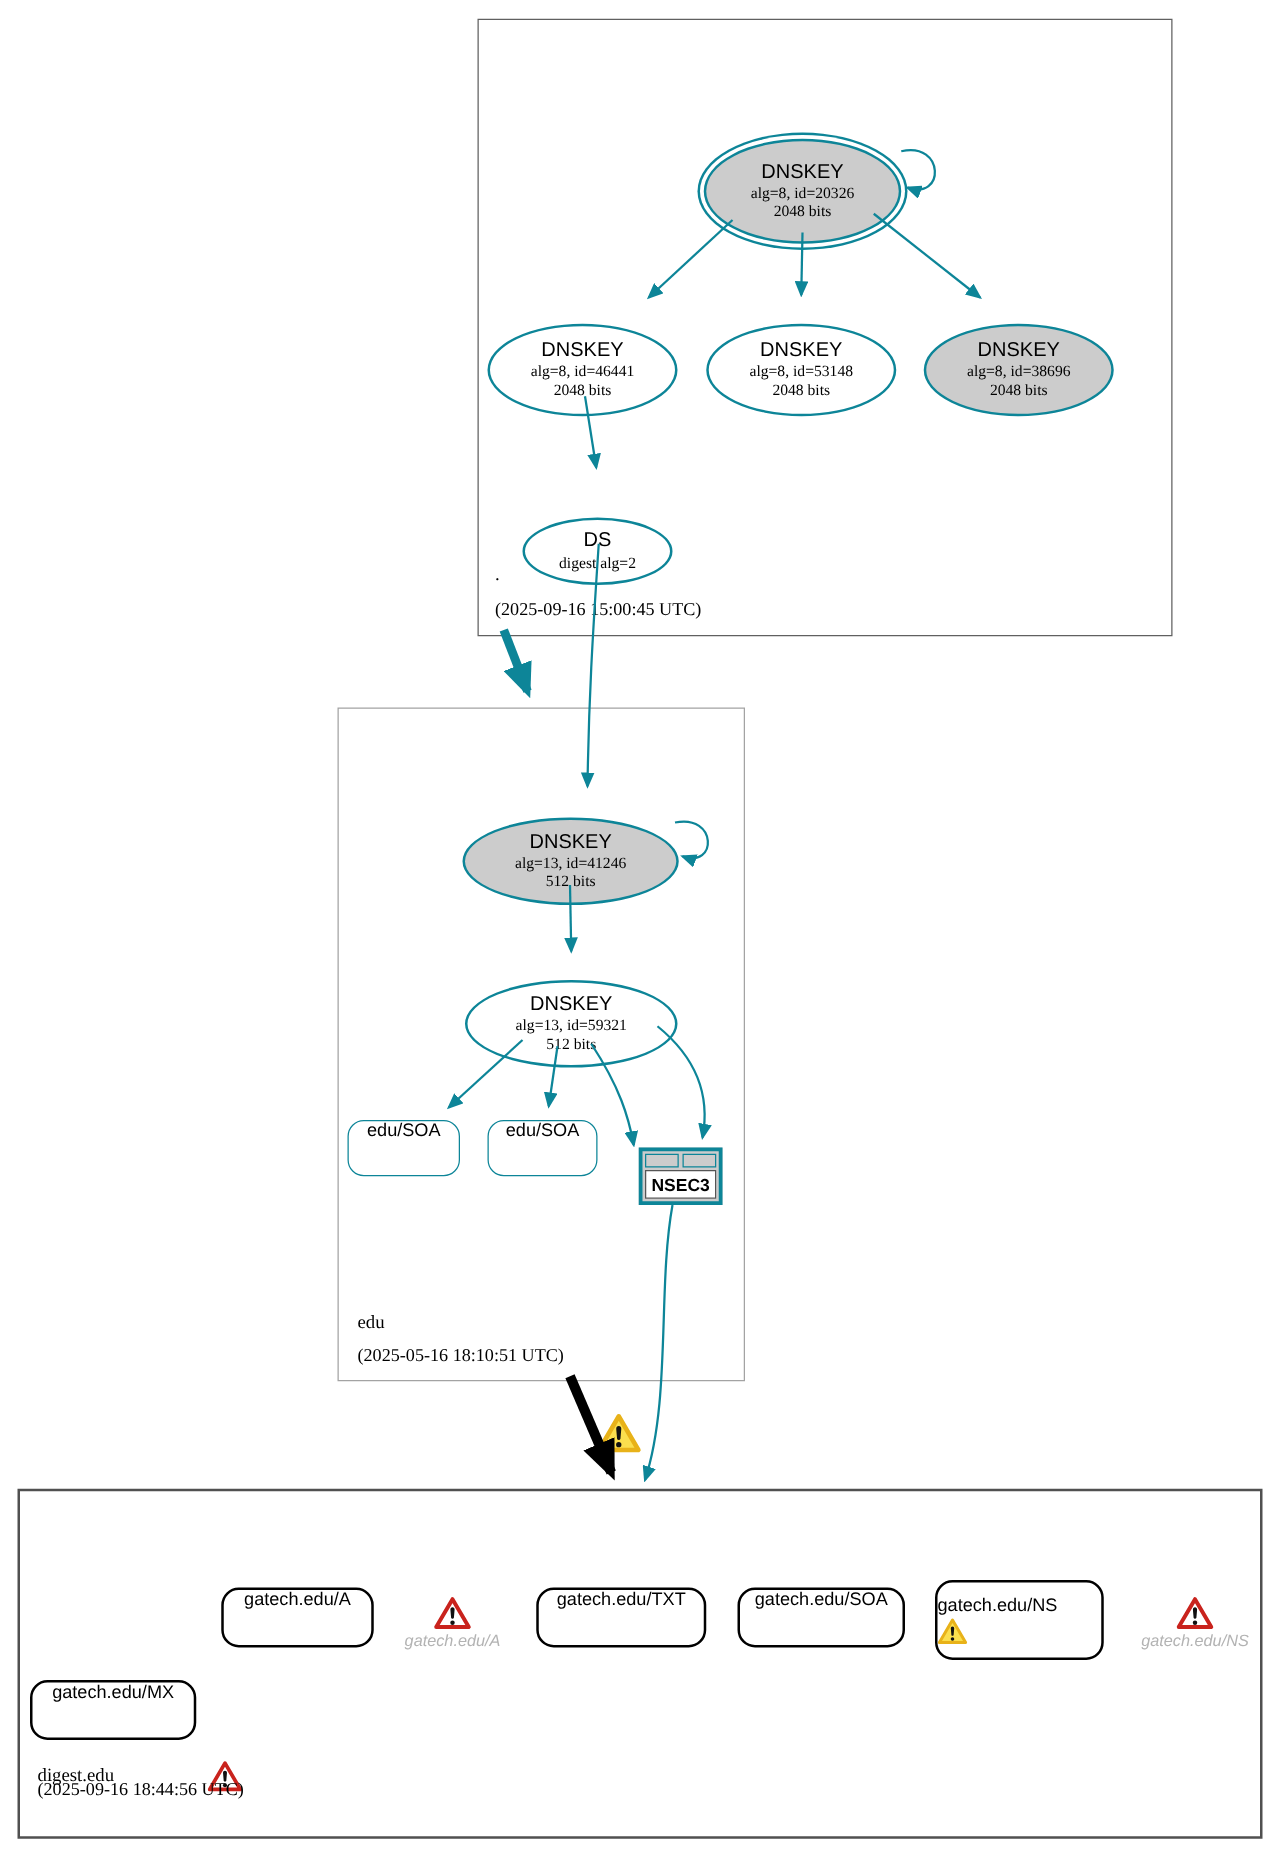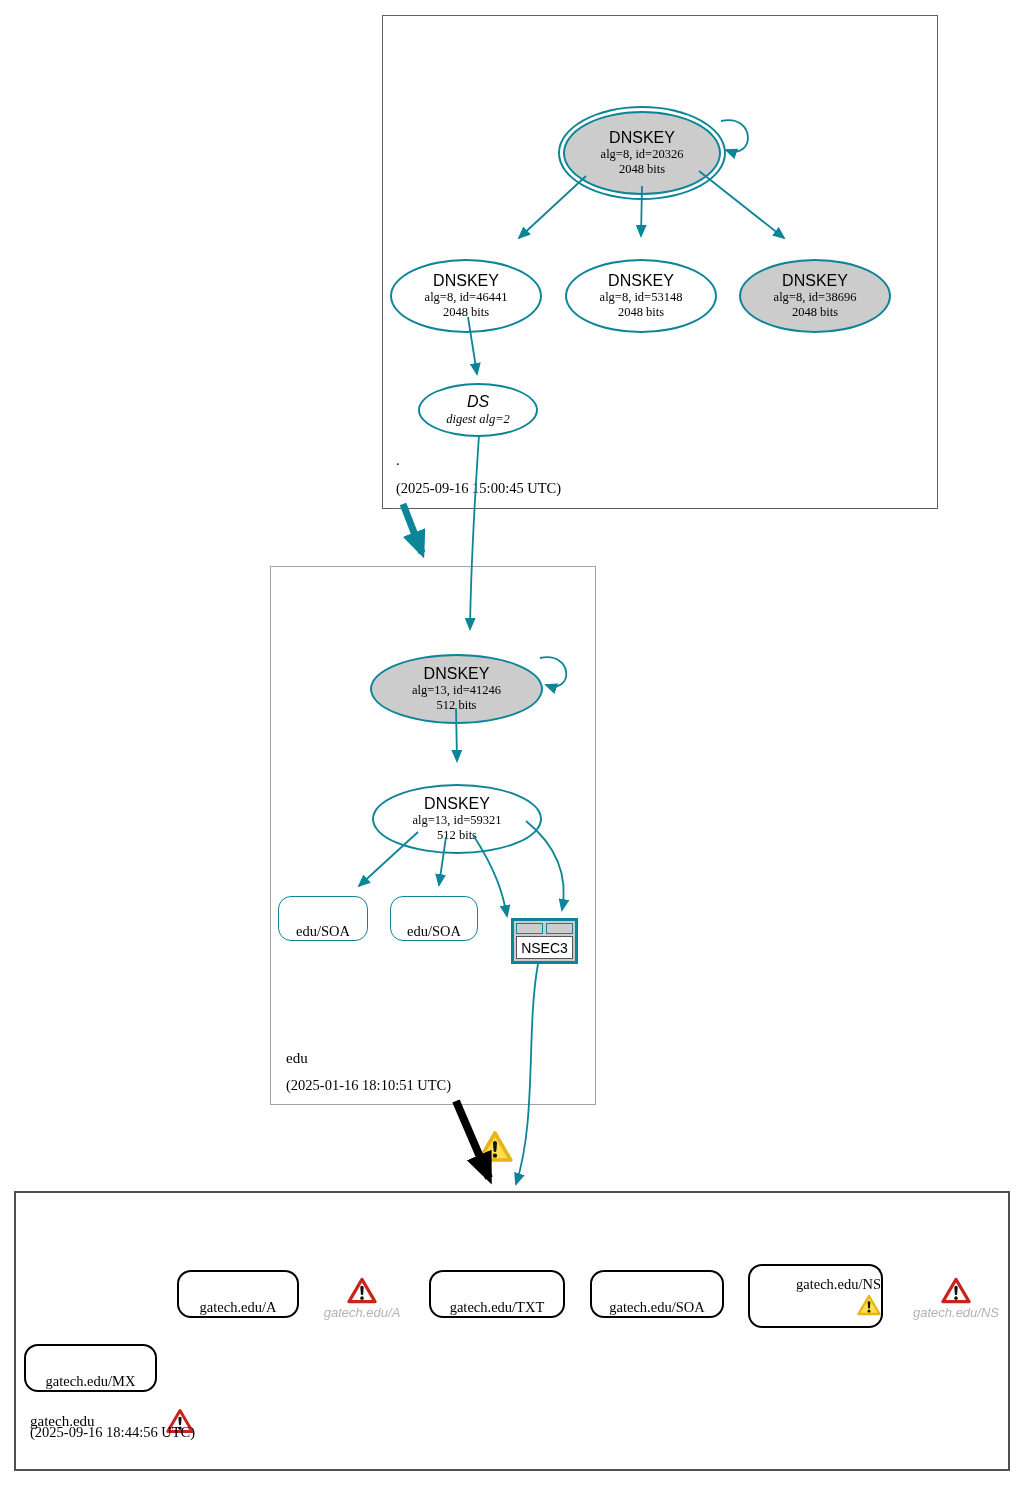--- a/index.html
+++ b/index.html
@@ -19,32 +19,32 @@
   .zlabel{position:absolute;font-family:"Liberation Serif",serif;font-size:15px;color:#000;}
   .ztime{position:absolute;font-family:"Liberation Serif",serif;font-size:14.5px;color:#000;}
 
   .node{position:absolute;display:flex;flex-direction:column;align-items:center;justify-content:center;text-align:center;margin-top:16px;}
   .ellipse{border:2px solid var(--teal);border-radius:50%;background:#fff;}
   .ellipse.gray{background:var(--grayfill);}
   .ellipse.dbl{box-shadow:0 0 0 3px #fff,0 0 0 5px var(--teal);}
   .ntitle{font-size:16px;color:#000;line-height:1.15;}
   .ndetail{font-family:"Liberation Serif",serif;font-size:12.5px;color:#000;line-height:1.2;}
 
-  .rrect{position:absolute;display:flex;align-items:flex-end;justify-content:center;
+  .rrect{position:absolute;display:flex;align-items:flex-start;justify-content:center;
          border:1.8px solid var(--teal);border-radius:13px;background:#fff;
-         font-size:14.5px;color:#000;font-family:Liberation Serif, serif;}
+         font-size:14.5px;color:#000;}
   .rrect.blk{border:2.3px solid var(--nodeblack);border-radius:14px;}
   .rrect.col{flex-direction:column;gap:1px;}
 
   .nsec3{position:absolute;border:3px solid var(--teal);background:var(--grayfill);
          display:flex;flex-direction:column;padding:2px;}
   .nsec3 .cells{display:flex;gap:3px;height:11px;margin-bottom:2px;}
   .nsec3 .cell{flex:1;border:1.8px solid var(--teal);background:var(--grayfill);}
   .nsec3 .nlabel{flex:1;background:#fff;border:1px solid #555;display:flex;align-items:center;
-                 justify-content:center;font-size:14px;color:#000;}
+                 justify-content:center;font-size:14px;color:#000;font-weight:bold;}
 
   .errgroup{position:absolute;display:flex;flex-direction:column;align-items:center;gap:1px;}
   .errlabel{font-size:13px;font-style:italic;color:var(--mutedtext);white-space:nowrap;}
 
   .tri{display:block;}
   svg.edges{position:absolute;left:0;top:0;pointer-events:none;}
   .e-teal{stroke:var(--teal);stroke-width:1.8;fill:none;}
   .e-teal-thick{stroke:var(--teal);stroke-width:7;fill:none;}
   .e-black-thick{stroke:#000;stroke-width:8;fill:none;}
   .mk-teal{fill:var(--teal);}
@@ -56,23 +56,23 @@
 <div class="canvas">
 
   <div class="zonebox root" style="left:382px;top:15px;width:556px;height:494px;"></div>
   <div class="zonebox edu" style="left:270px;top:566px;width:326px;height:539px;"></div>
   <div class="zonebox gatech" style="left:14px;top:1191px;width:996px;height:280px;"></div>
 
   <div class="zlabel" style="left:396px;top:452px;">.</div>
   <div class="ztime" style="left:396px;top:480px;">(2025-09-16 15:00:45 UTC)</div>
 
   <div class="zlabel" style="left:286px;top:1050px;">edu</div>
-  <div class="ztime" style="left:286px;top:1077px;">(2025-01-16 18:10:51 UTC)</div>
-
-  <div class="zlabel" style="left:30px;top:1413px;">gatech.edu</div>
+  <div class="ztime" style="left:286px;top:1077px;">(2025-05-16 18:10:51 UTC)</div>
+
+  <div class="zlabel" style="left:30px;top:1413px;">digest.edu</div>
   <div style="position:absolute;left:166px;top:1408px;">
     <svg class="tri" width="28" height="26" viewBox="0 0 32 29">
       <path d="M16 2.5 L30 26.5 L2 26.5 Z" fill="#fff" style="stroke:var(--errred)" stroke-width="3.4" stroke-linejoin="round"></path>
       <path d="M16 9.5 c1.1 0 1.9 0.9 1.8 2 l-0.6 7 a1.25 1.25 0 0 1 -2.4 0 l-0.6 -7 c-0.1 -1.1 0.7 -2 1.8 -2 z" fill="#111"></path>
       <circle cx="16" cy="22.7" r="1.9" fill="#111"></circle>
     </svg>
   </div>
   <div class="ztime" style="left:30px;top:1424px;">(2025-09-16 18:44:56 UTC)</div>
 
   <div class="node ellipse gray dbl" style="left:563px;top:95px;width:158px;height:84px;">
@@ -92,21 +92,21 @@
     <span class="ndetail">alg=8, id=53148</span>
     <span class="ndetail">2048 bits</span>
   </div>
 
   <div class="node ellipse gray" style="left:739px;top:243px;width:152px;height:74px;">
     <span class="ntitle">DNSKEY</span>
     <span class="ndetail">alg=8, id=38696</span>
     <span class="ndetail">2048 bits</span>
   </div>
 
-  <div class="node ellipse" style="left:418px;top:367px;width:120px;height:54px;font-style:italic;">
+  <div class="node ellipse" style="left:418px;top:398px;width:120px;height:54px;">
     <span class="ntitle">DS</span>
     <span class="ndetail">digest alg=2</span>
   </div>
 
   <div class="node ellipse gray" style="left:370px;top:638px;width:173px;height:70px;">
     <span class="ntitle">DNSKEY</span>
     <span class="ndetail">alg=13, id=41246</span>
     <span class="ndetail">512 bits</span>
   </div>
 

